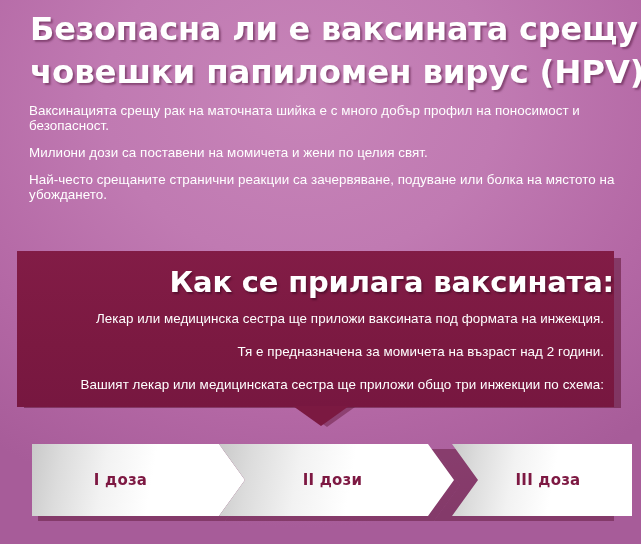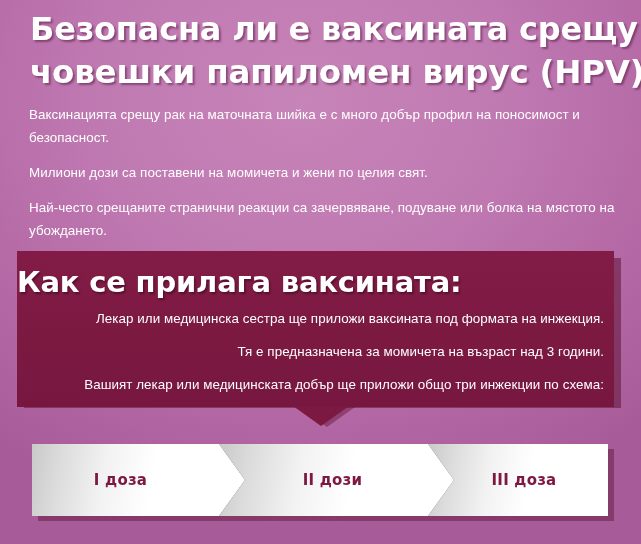--- a/index.html
+++ b/index.html
@@ -48,21 +48,21 @@
   
   #intro {
     position: absolute;
     left: 29px;
     top: 103px;
     width: 592px;
   }
   .intro-p {
     font-family: "Liberation Sans", sans-serif;
     font-size: 13.4px;
-    line-height: 23px;
+    line-height: 15px;
     color: #ffffff;
     margin: 0 0 12px 0;
     letter-spacing: 0.05px;
   }
   .intro-p:last-child { margin-bottom: 0; }
 
   
   #panel-shadow {
     position: absolute;
     left: 24px;
@@ -100,21 +100,21 @@
     border-left: 28px solid transparent;
     border-right: 28px solid transparent;
     border-top: 20px solid rgba(95, 18, 51, 0.45);
   }
 
   #panel-heading {
     position: absolute;
     left: 0;
     top: 14px;
     width: 597px;
-    text-align: left;
+    text-align: right;
     font-family: "DejaVu Sans", sans-serif;
     font-weight: bold;
     font-size: 29px;
     line-height: 34px;
     color: #ffffff;
     letter-spacing: -0.2px;
     text-shadow: 1.5px 1.5px 2px rgba(60, 10, 35, 0.6);
   }
   #panel-lines {
     position: absolute;
@@ -179,21 +179,21 @@
   .shape-mid {
     clip-path: polygon(0 0, calc(100% - 26px) 0, 100% 50%, calc(100% - 26px) 100%, 0 100%, 26px 50%);
   }
   .shape-end {
     clip-path: polygon(0 0, 100% 0, 100% 100%, 0 100%, 26px 50%);
   }
 
   
   #step-1, #step-1-shadow { left: 32px;  width: 213px; }
   #step-2, #step-2-shadow { left: 219px; width: 235px; }
-  #step-3, #step-3-shadow { left: 428px; width: 180px; }
+  #step-3, #step-3-shadow { left: 452px; width: 180px; }
   #step-1-shadow { left: 38px; }
   #step-2-shadow { left: 225px; }
   #step-3-shadow { left: 434px; }
 
   .label-offset-1 { transform: translateX(-18px); }
   .label-offset-2 { transform: translateX(-4px); }
   .label-offset-3 { transform: translateX(6px); }
 </style>
 </head>
 <body>
@@ -209,22 +209,22 @@
     <p class="intro-p">Ваксинацията срещу рак на маточната шийка е с много добър профил на поносимост и безопасност.</p>
     <p class="intro-p">Милиони дози са поставени на момичета и жени по целия свят.</p>
     <p class="intro-p">Най-често срещаните странични реакции са зачервяване, подуване или болка на мястото на убождането.</p>
   </div>
 
   <div id="panel-shadow"></div>
   <div id="panel">
     <div id="panel-heading">Как се прилага ваксината:</div>
     <div id="panel-lines">
       <p class="panel-line">Лекар или медицинска сестра ще приложи ваксината под формата на инжекция.</p>
-      <p class="panel-line">Тя е предназначена за момичета на възраст над 3 години.</p>
-      <p class="panel-line">Вашият лекар или медицинската добър ще приложи общо три инжекции по схема:</p>
+      <p class="panel-line">Тя е предназначена за момичета на възраст над 2 години.</p>
+      <p class="panel-line">Вашият лекар или медицинската сестра ще приложи общо три инжекции по схема:</p>
     </div>
   </div>
   <div id="panel-arrow-shade"></div>
   <div id="panel-arrow"></div>
 
   <div id="steps">
 
     <div id="step-1-shadow" class="step-shadow shape-start"></div>
     <div id="step-1" class="step shape-start">
       <div class="step-face"></div>

